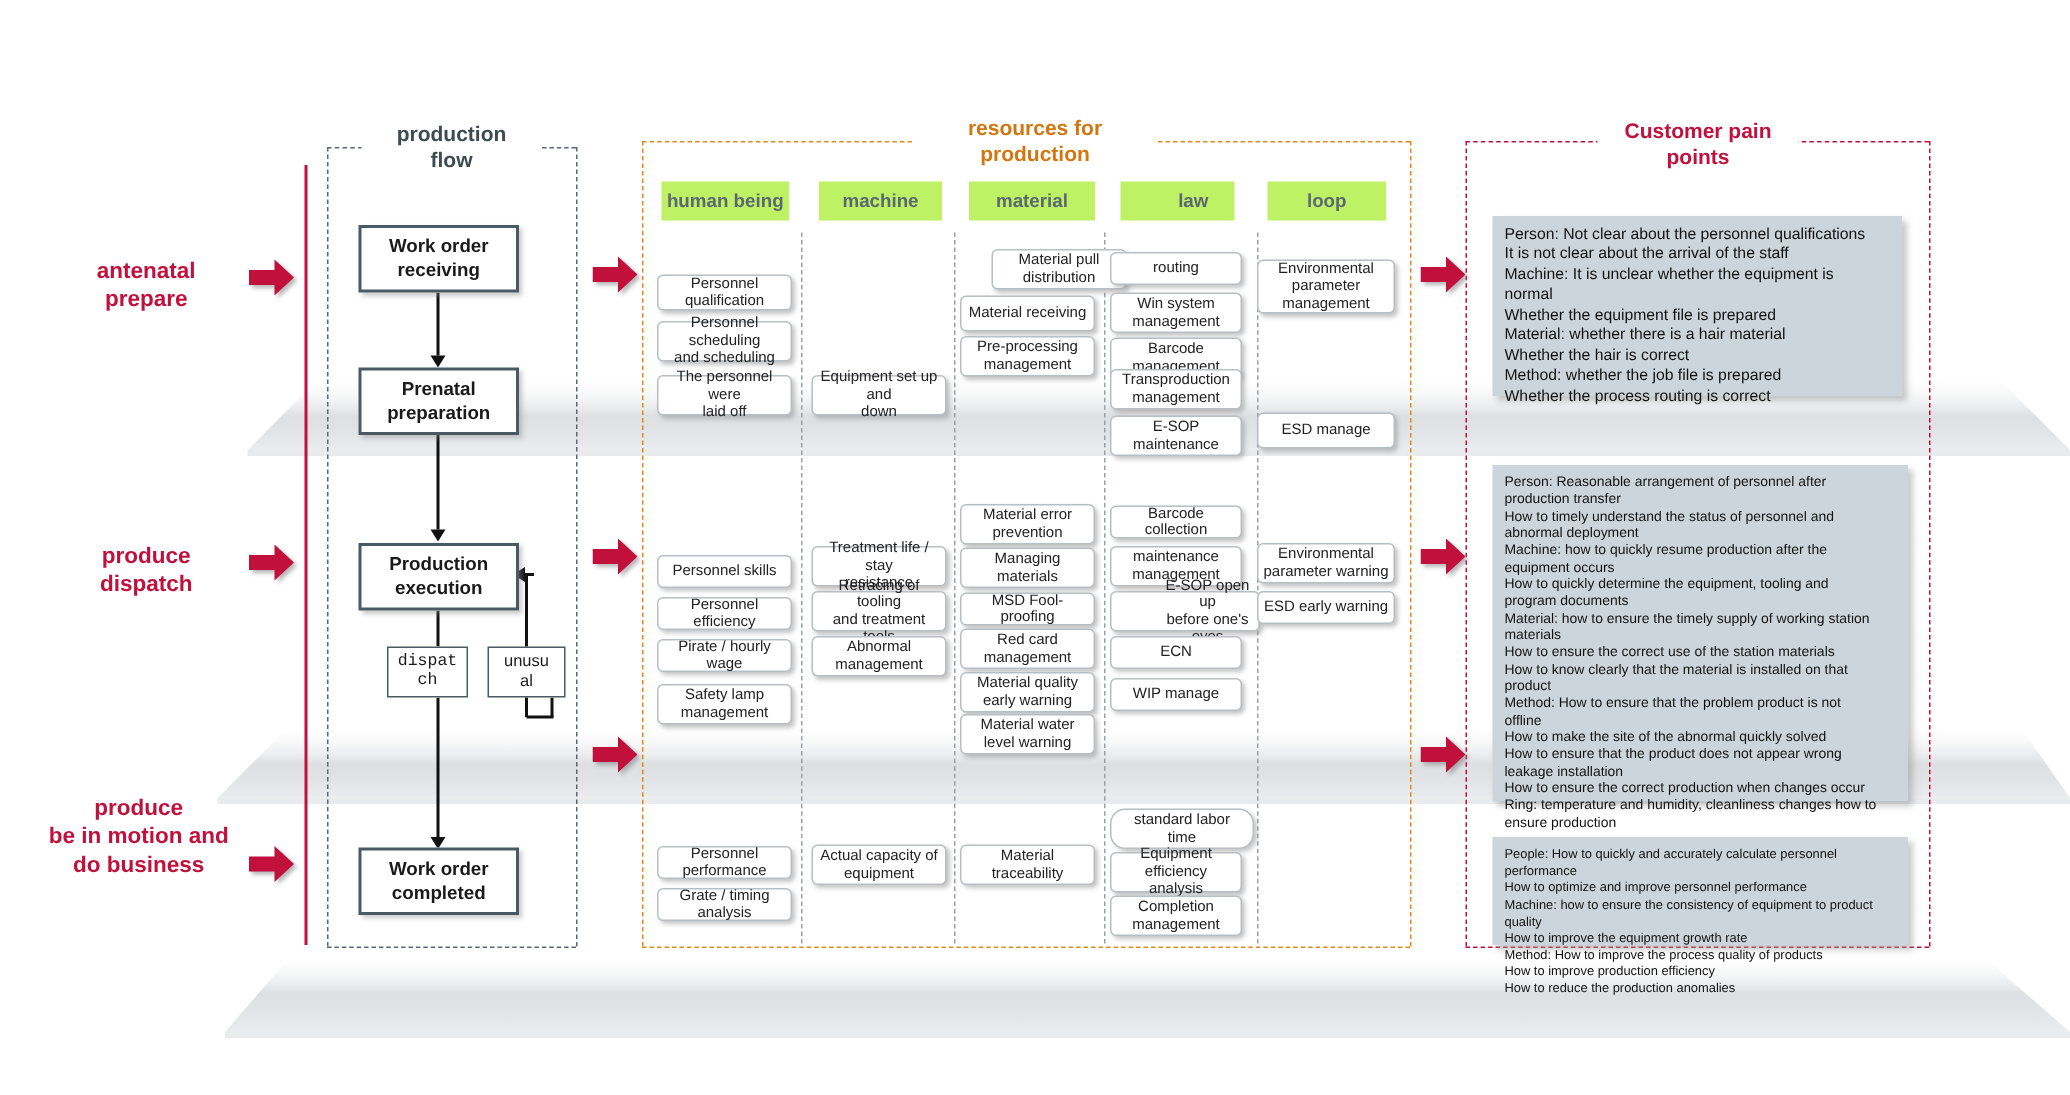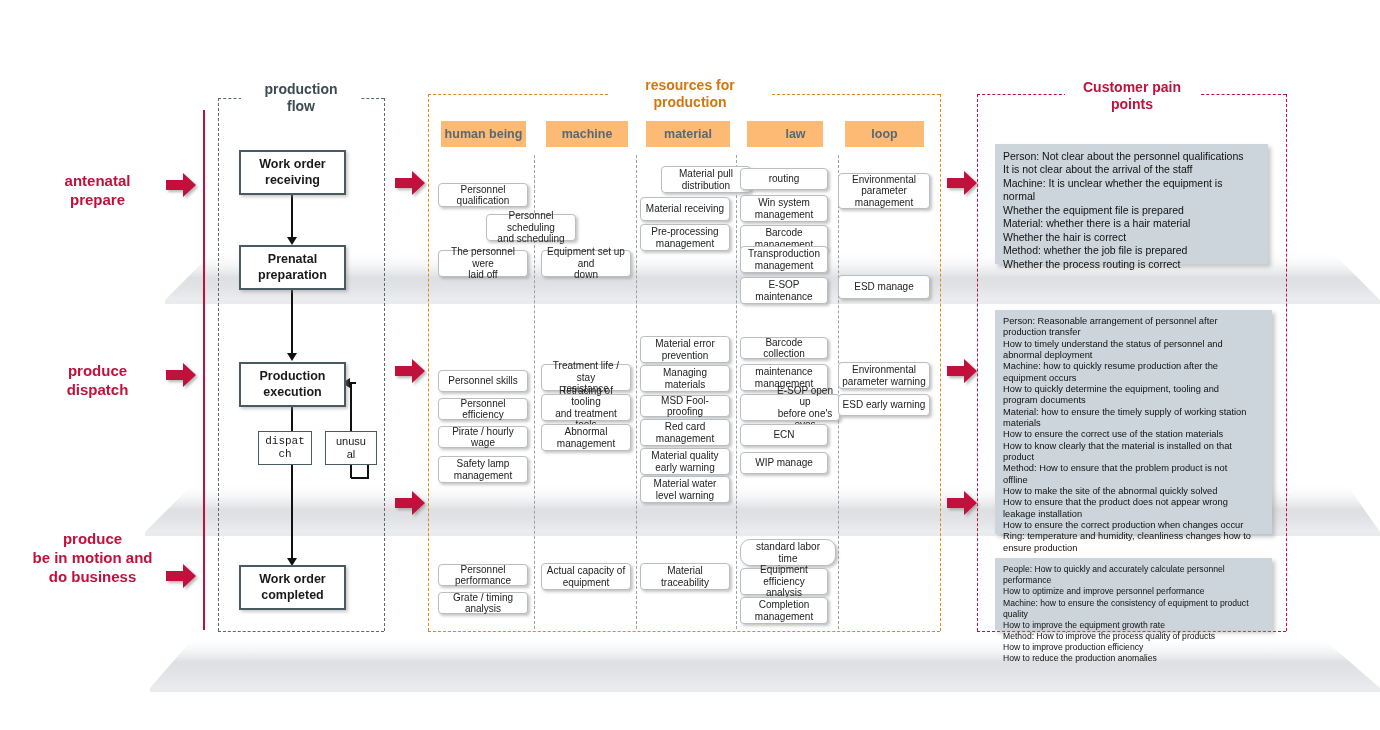--- a/index.html
+++ b/index.html
@@ -125,21 +125,21 @@
     position: absolute; width: 0; height: 0; z-index: 4;
     border-top: 5px solid transparent;
     border-bottom: 5px solid transparent;
     border-right: 8px solid #111;
   }
 
   
   .col-head {
     position: absolute;
     height: 26px;
-    background: #fdba74;
+    background: #bef264;
     color: #5A6872;
     font-weight: bold;
     font-size: 12.5px;
     display: flex; align-items: center; justify-content: center;
     z-index: 5;
   }
   .col-div {
     position: absolute;
     width: 0;
     border-left: 1.2px dashed #9AA0A6;
@@ -339,21 +339,21 @@
   <div class="col-div" style="left:736px;top:155px;height:474px;"></div>
   <div class="col-div" style="left:838px;top:155px;height:474px;"></div>
 
   <div class="col-head" style="left:441px;top:121px;width:85px;">human being</div>
   <div class="col-head" style="left:546px;top:121px;width:82px;">machine</div>
   <div class="col-head" style="left:646px;top:121px;width:84px;">material</div>
   <div class="col-head" style="left:747px;top:121px;width:76px;padding-left:21px;">law</div>
   <div class="col-head" style="left:845px;top:121px;width:79px;">loop</div>
 
   <div class="chip" style="left:438px;top:183px;width:90px;height:24px;">Personnel qualification</div>
-  <div class="chip" style="left:438px;top:214px;width:90px;height:27px;margin-left:48px;">Personnel scheduling
+  <div class="chip" style="left:438px;top:214px;width:90px;height:27px;">Personnel scheduling
 and scheduling</div>
   <div class="chip" style="left:438px;top:250px;width:90px;height:27px;">The personnel were
 laid off</div>
 
   <div class="chip" style="left:541px;top:250px;width:90px;height:27px;">Equipment set up and
 down</div>
 
   <div class="chip" style="left:640px;top:166px;width:90px;height:27px;margin-left:21px;">Material pull
 distribution</div>
   <div class="chip" style="left:640px;top:197px;width:90px;height:24px;">Material receiving</div>

